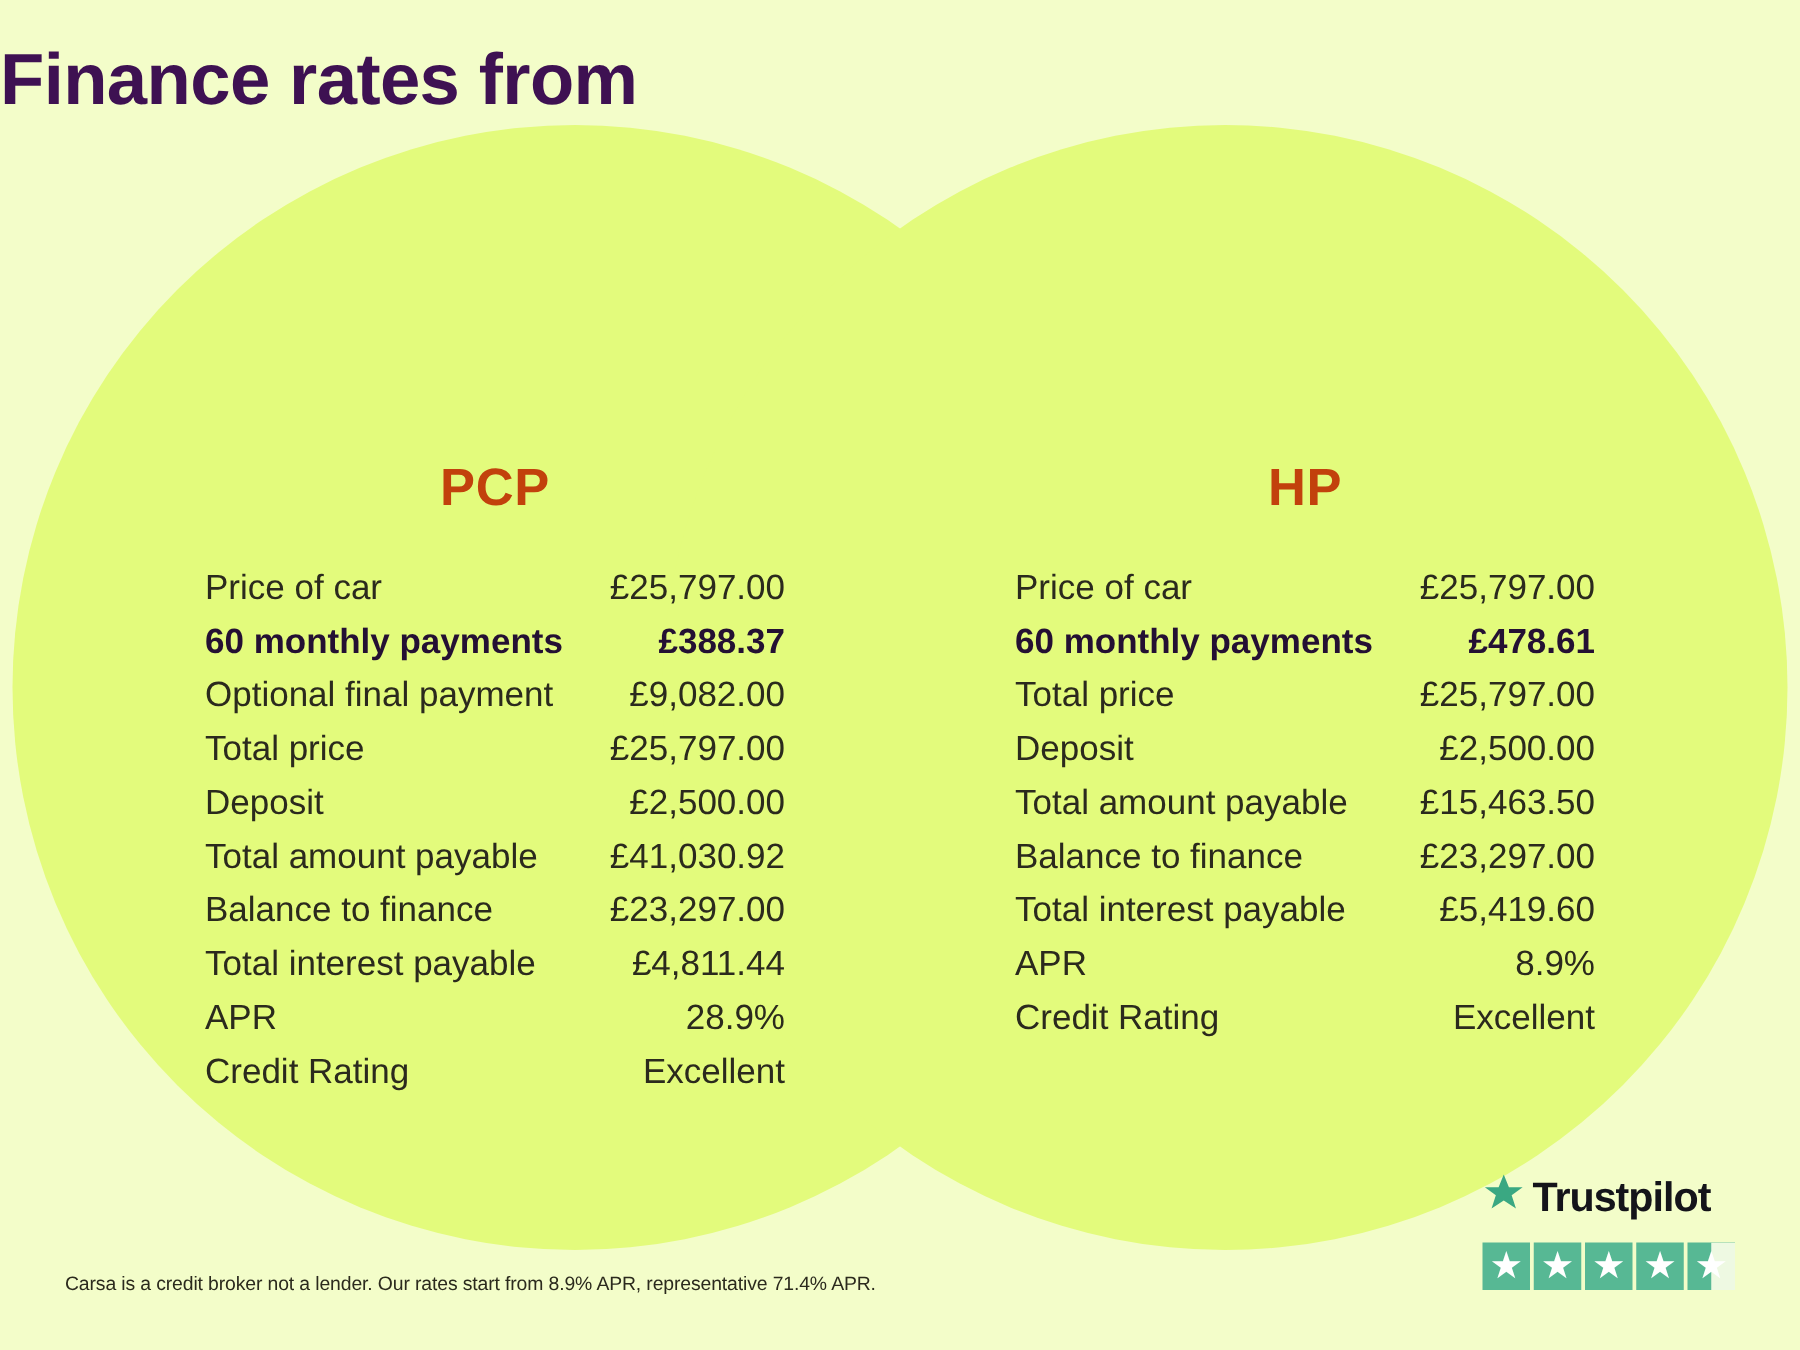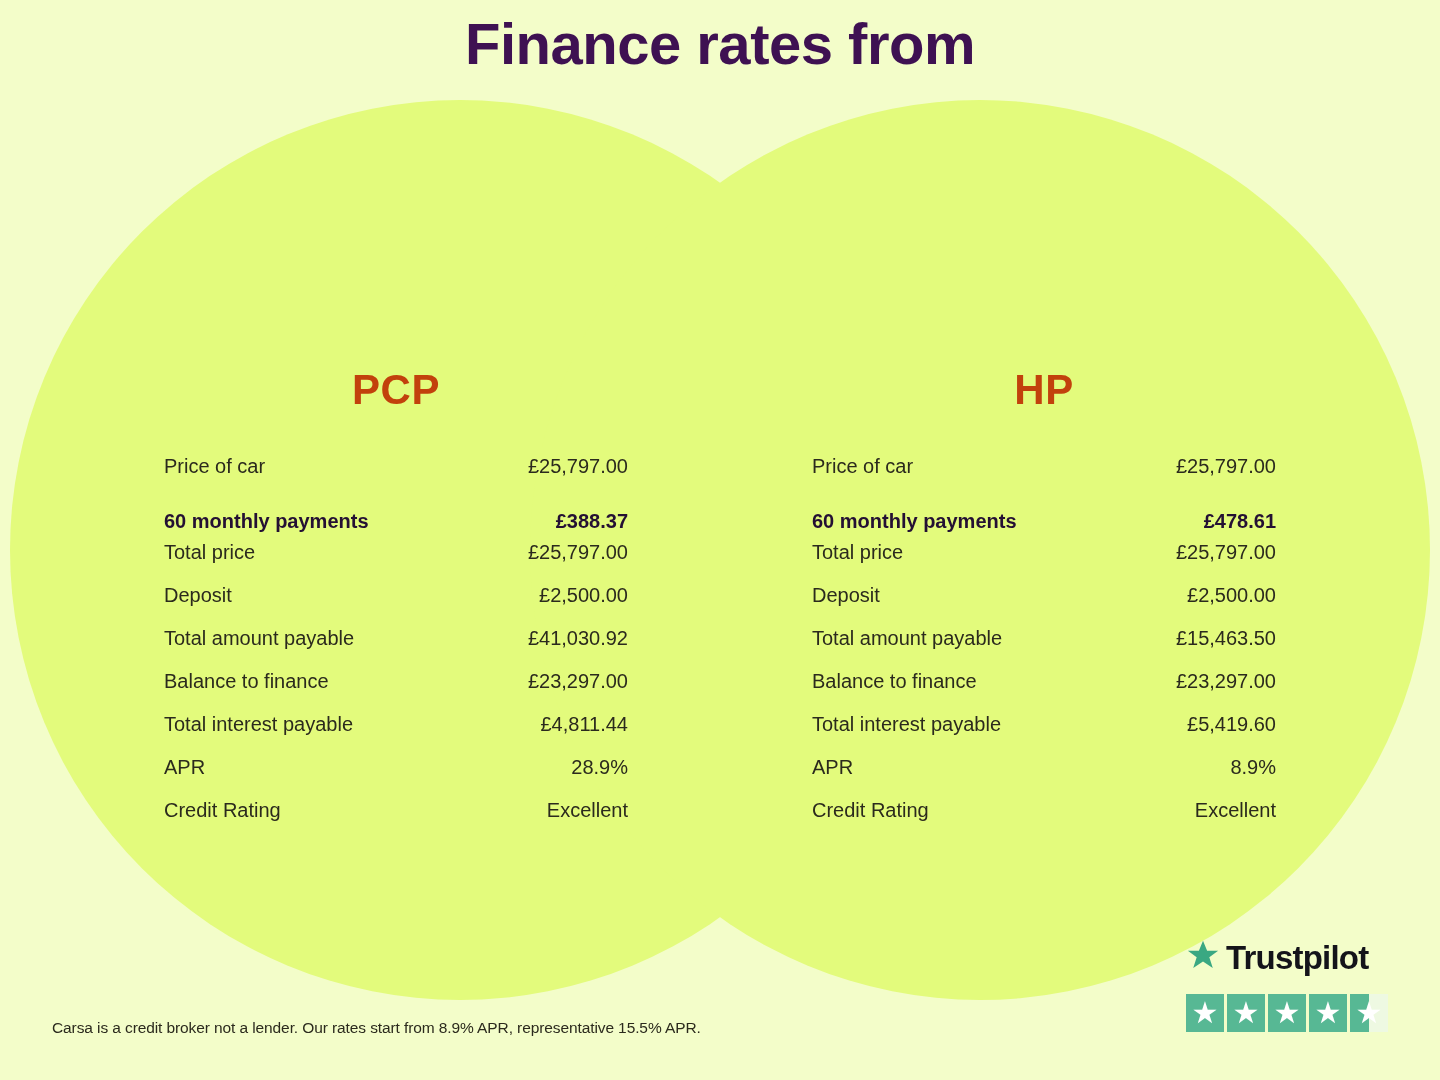--- a/index.html
+++ b/index.html
@@ -20,21 +20,21 @@
     position:absolute;
     border-radius:50%;
     background:#e3fb7c;
   }
   #blob-left  { left:10px;  top:100px; width:900px; height:900px; }
   #blob-right { left:530px; top:100px; width:900px; height:900px; }
 
   
   #content { position:absolute; inset:0; z-index:2; }
 
-  #header { text-align:center; padding-top:14px; }
+  #header { padding-top:34px; }
   #headline {
     font-size:58px;
     font-weight:bold;
     letter-spacing:-0.5px;
     color:#3e1152;
     line-height:1.05;
   }
   #rate-line {
     margin-top:4px;
     color:#3e1152;
@@ -77,27 +77,27 @@
     font-weight:bold;
     color:#c2410c;
     letter-spacing:0.5px;
     margin-bottom:42px;
   }
   .rows { display:flex; flex-direction:column; }
   .row {
     display:flex;
     justify-content:space-between;
     align-items:baseline;
-    font-size:20px;
+    font-size:28px;
     line-height:1;
     padding:0 18px;
     height:43px;
   }
   .row.emphasis .row-label,
-  .row.emphasis .row-value { font-weight:bold; color:#241033;margin-top:12px; }
+  .row.emphasis .row-value { font-weight:bold; color:#241033; }
   .row-label { white-space:nowrap; }
   .row-value { white-space:nowrap; }
 
   
   #footer {
     position:absolute;
     left:52px; bottom:40px;
     width:760px;
   }
   .disclaimer-line {
@@ -173,20 +173,24 @@
       <div class="rows" id="rows-pcp">
           <div class="row">
             <span class="row-label">Price of car</span>
             <span class="row-value">£25,797.00</span>
           </div>
           <div class="row emphasis">
             <span class="row-label">60 monthly payments</span>
             <span class="row-value">£388.37</span>
           </div>
           <div class="row">
+            <span class="row-label">Optional final payment</span>
+            <span class="row-value">£9,082.00</span>
+          </div>
+          <div class="row">
             <span class="row-label">Total price</span>
             <span class="row-value">£25,797.00</span>
           </div>
           <div class="row">
             <span class="row-label">Deposit</span>
             <span class="row-value">£2,500.00</span>
           </div>
           <div class="row">
             <span class="row-label">Total amount payable</span>
             <span class="row-value">£41,030.92</span>
@@ -248,21 +252,21 @@
           <div class="row">
             <span class="row-label">Credit Rating</span>
             <span class="row-value">Excellent</span>
           </div>
         </div>
     </div>
 
   </div>
 
   <div id="footer">
-    <div class="disclaimer-line">Carsa is a credit broker not a lender. Our rates start from 8.9% APR, representative 15.5% APR.</div>
+    <div class="disclaimer-line">Carsa is a credit broker not a lender. Our rates start from 8.9% APR, representative 71.4% APR.</div>
   </div>
 
   <div id="trustpilot">
     <div id="tp-wordmark">
       <span>
         <svg width="34" height="33" viewBox="0 0 24 24" aria-hidden="true">
           <polygon points="12,1.2 15.0,8.6 23.0,8.6 16.6,13.3 19.1,21.0 12,16.3 4.9,21.0 7.4,13.3 1.0,8.6 9.0,8.6" fill="#3aa882"></polygon>
         </svg>
       </span>
       <span id="tp-name">Trustpilot</span>

